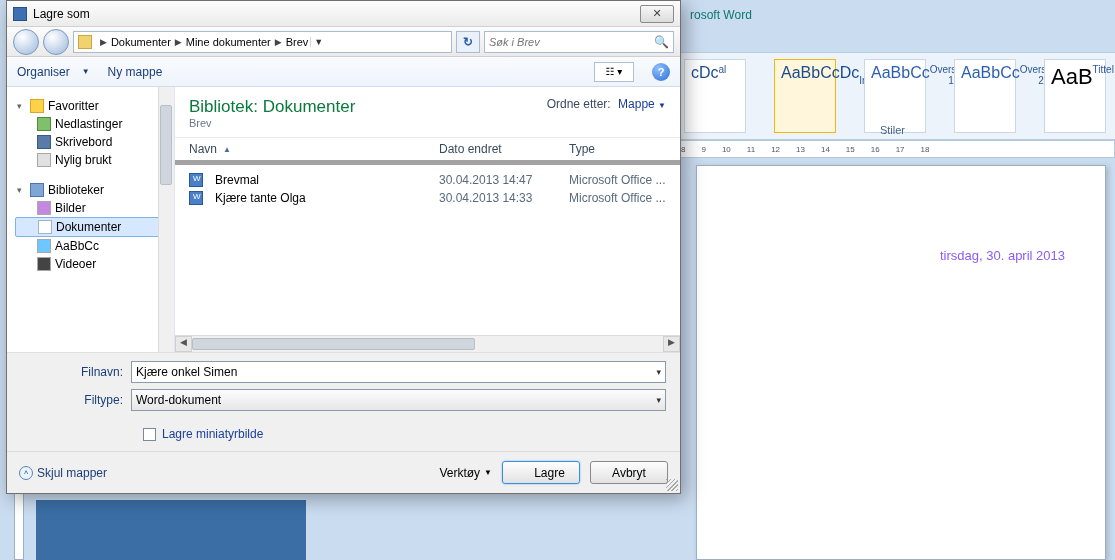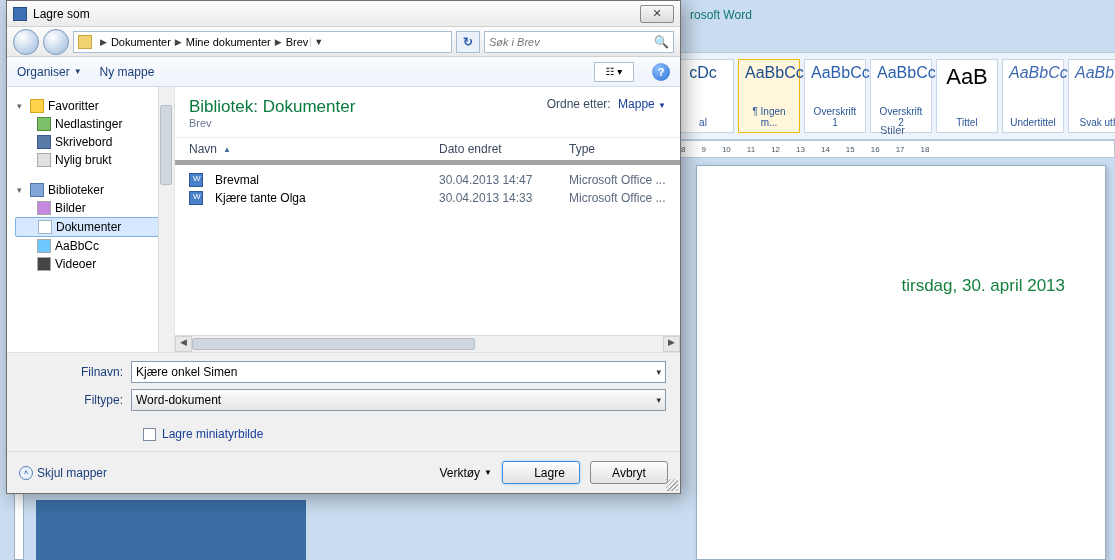--- a/index.html
+++ b/index.html
@@ -2,33 +2,33 @@
 <html><head>
 <meta charset="utf-8">
 <style>
 * { box-sizing: border-box; margin: 0; padding: 0; font-family: "Segoe UI", Tahoma, sans-serif; }
 body { width: 1115px; height: 560px; background: #fff; position: relative; overflow: hidden; font-size: 12px; }
 
 
 .word-app { position: absolute; top: 0; left: 0; width: 1115px; height: 560px; background: #cadcf0; }
 .word-title { position: absolute; left: 690px; top: 8px; color: #0f766e; font-size: 12px; }
 .ribbon { position: absolute; top: 52px; left: 670px; right: 0; height: 88px; background: #edf3fa; border-top: 1px solid #b8cce0; border-bottom: 1px solid #b8cce0; display: flex; }
-.style-box { border: 1px solid #c9d8e8; background: #fff; margin: 6px 2px; padding: 4px 6px; text-align: center; font-size: 11px; color: #4169b0; display: flex; flex-direction: column; justify-content: space-between; min-width: 62px; }
+.style-box { border: 1px solid #c9d8e8; background: #fff; margin: 6px 14px; padding: 4px 6px; text-align: center; font-size: 11px; color: #4169b0; display: flex; flex-direction: row; justify-content: flex-start; min-width: 62px; }
 .style-box .preview { font-size: 16px; color: #1a4d8f; margin-bottom: 4px; }
 .style-box .preview.big { font-size: 22px; color: #000; }
 .style-box .preview.italic { font-style: italic; color: #4169b0; }
 .style-box .label { font-size: 10px; color: #2b5797; }
 .style-box.selected { border: 1px solid #f0b810; background: #fff6db; }
 .styles-label { position: absolute; left: 670px; right: 0; top: 124px; text-align: center; font-size: 11px; color: #45638c; }
 
 .ruler { position: absolute; top: 140px; left: 676px; right: 0; height: 18px; background: #fff; border: 1px solid #b6c8dc; font-size: 8px; color: #4a5966; display: flex; align-items: center; gap: 2px; padding-left: 4px; }
 .ruler span { margin-right: 14px; }
 
 .page { position: absolute; top: 165px; left: 696px; width: 410px; height: 395px; background: #fff; border: 1px solid #9bb0c7; box-shadow: 2px 2px 6px rgba(0,0,0,.2); }
-.page-text { position: absolute; right: 40px; top: 110px; color: #15803d; font-size: 17px; }
+.page-text { position: absolute; right: 40px; top: 82px; color: #8b5cf6; font-size: 13px; }
 .doc-gutter { position: absolute; top: 165px; left: 14px; width: 10px; bottom: 0; background: #fff; border: 1px solid #9bb0c7; }
 .blue-block { position: absolute; top: 500px; left: 36px; width: 270px; height: 60px; background: #3a6ea5; }
 
 
 .dialog {
   position: absolute; left: 6px; top: 0; width: 675px; height: 494px;
   background: #f0f0f0; border: 1px solid #707070;
   box-shadow: 4px 4px 18px rgba(0,0,0,.35);
   display: flex; flex-direction: column;
 }
@@ -42,21 +42,21 @@
 .breadcrumb { flex: 1; height: 22px; background: #fff; border: 1px solid #aabcd1; display: flex; align-items: center; padding: 0 4px; font-size: 11px; }
 .breadcrumb .sep { margin: 0 4px; color: #444; font-size: 9px; }
 .bc-icon { width: 14px; height: 14px; background: #f0d270; border: 1px solid #c9a840; margin-right: 4px; }
 .bc-drop { width: 16px; text-align: center; color: #333; border-left: 1px solid #cfd8e4; margin-left: 2px; font-size: 9px; }
 .refresh { width: 24px; height: 22px; border: 1px solid #aabcd1; background: #eaf1fa; color: #2a5fb0; display: flex; align-items: center; justify-content: center; font-weight: bold; font-size: 12px; }
 .search { width: 190px; height: 22px; background: #fff; border: 1px solid #aabcd1; display: flex; align-items: center; padding: 0 4px; }
 .search input { border: none; outline: none; flex: 1; font-size: 11px; color: #6a7a8e; font-style: italic; }
 .search-icon { color: #2a5fb0; font-size: 12px; }
 
 .toolbar { height: 30px; background: linear-gradient(to bottom, #f9fbfe, #eef4fb); border-bottom: 1px solid #d4dce7; display: flex; align-items: center; padding: 0 10px; gap: 18px; }
-.toolbar .link { color: #1a3e7a; font-size: 12px; display: flex; align-items: center; gap: 4px; }
+.toolbar .link { color: #1a3e7a; font-size: 12px; display: flex; align-items: center; gap: 12px; }
 .toolbar .spacer { flex: 1; }
 .view-btn { width: 40px; height: 20px; border: 1px solid #b0c0d4; background: #fff; display: flex; align-items: center; justify-content: center; font-size: 10px; }
 .help-icon { width: 18px; height: 18px; border-radius: 50%; background: radial-gradient(circle at 35% 30%, #8fc0ff, #2a6fd4); color: #fff; display: flex; align-items: center; justify-content: center; font-weight: bold; font-size: 11px; }
 
 .body { flex: 1; display: flex; min-height: 0; }
 .sidebar { width: 168px; background: #fff; border-right: 1px solid #dfe5ec; overflow: hidden; position: relative; font-size: 12px; }
 .sidebar .scroll-track { position: absolute; right: 0; top: 0; bottom: 0; width: 16px; background: #f0f0f0; border-left: 1px solid #dcdcdc; }
 .sidebar .scroll-thumb { position: absolute; right: 2px; top: 18px; width: 12px; height: 80px; background: #cfd6de; border: 1px solid #b7bfc9; border-radius: 2px; }
 .tree { padding: 6px 2px 6px 8px; }
 .tree-group { margin-top: 4px; }

